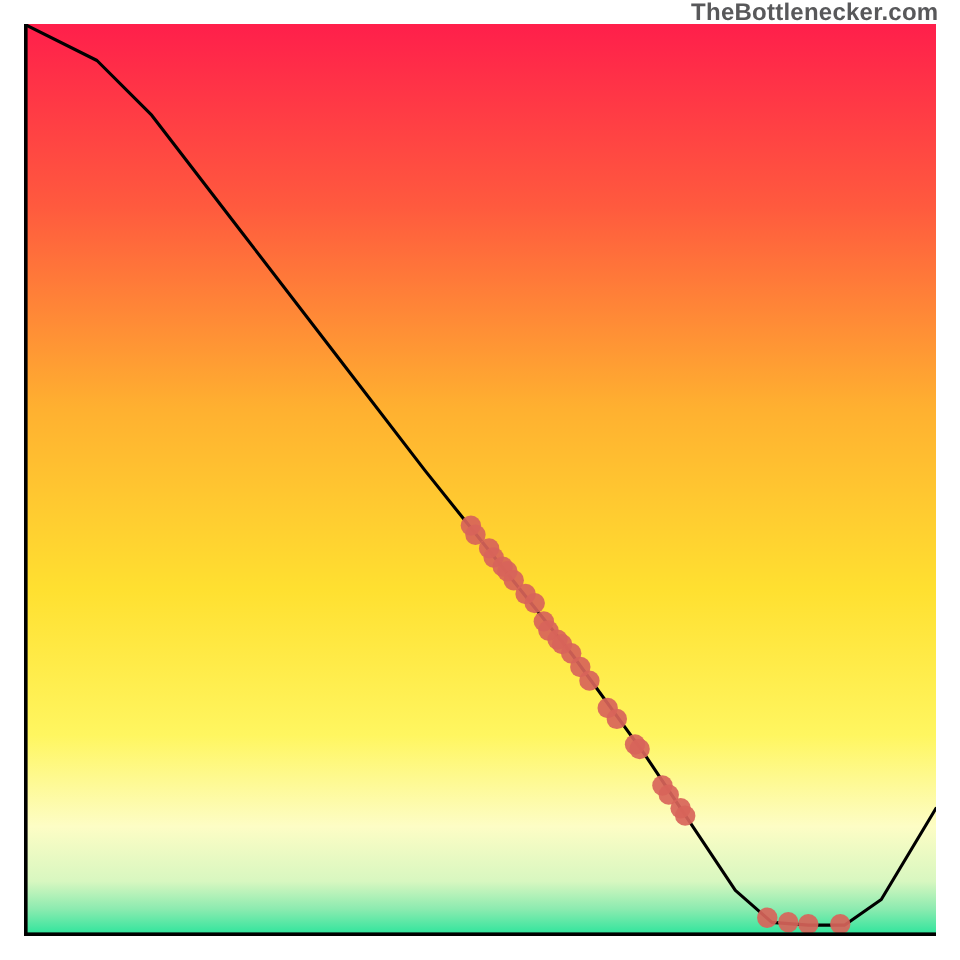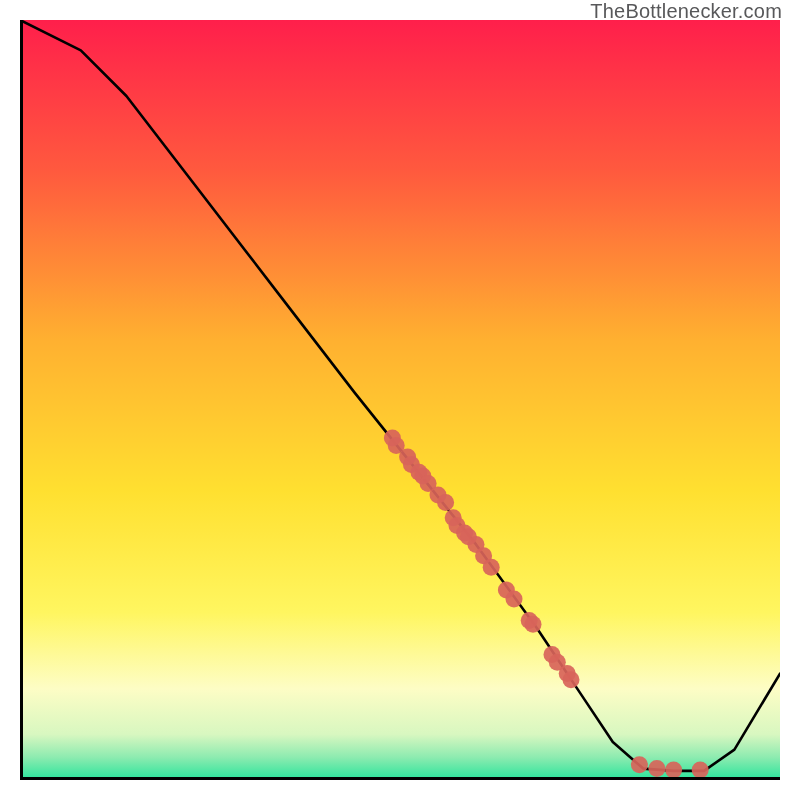--- a/index.html
+++ b/index.html
@@ -40,21 +40,21 @@
     position: absolute;
     inset: 0;
     width: 100%;
     height: 100%;
   }
   .attribution {
     position: absolute;
     top: 0px;
     right: 18px;
     font-size: 20px;
-    font-weight: 400;
+    font-weight: 700;
     color: #58585a;
     letter-spacing: 0.2px;
   }
 </style>
 </head>
 <body>
 
 <div class="frame">
 
   <div class="attribution">TheBottlenecker.com</div>

